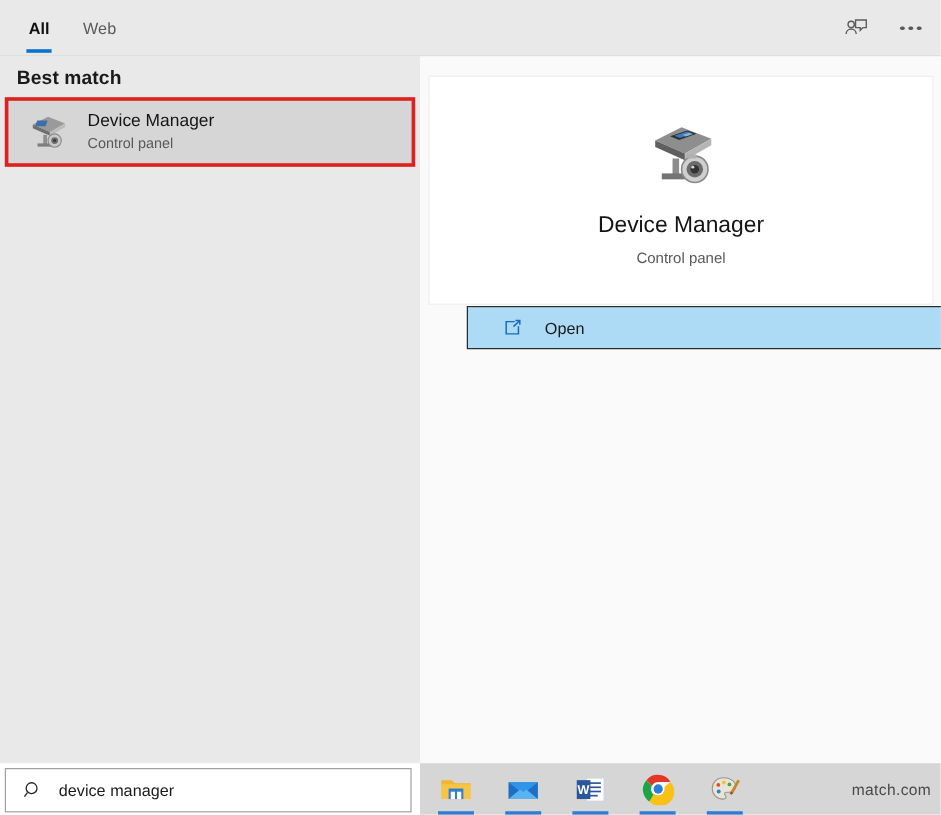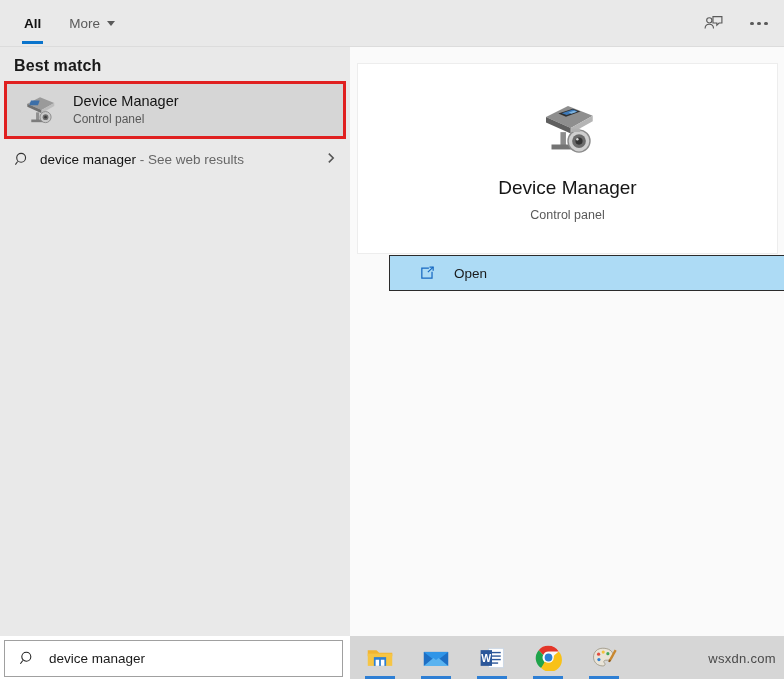--- a/index.html
+++ b/index.html
@@ -117,22 +117,21 @@
 <body>
 
 <div id="root">
 
   <div class="header">
     <div class="tabs">
       <div class="tab active">
         <span>All</span>
       </div>
       <div class="tab">
-        <span>More</span>
-        <span class="caret"></span>
+        <span>Web</span>
       </div>
     </div>
     <div class="header-actions">
       <div class="hicon">
         <svg viewBox="0 0 24 24" width="21" height="21" fill="none" stroke="#5a5a5a" stroke-width="1.3">
           <circle cx="7.2" cy="8.4" r="3"></circle>
           <path d="M2.4 17.6c0-3 2.2-4.8 4.8-4.8s4.8 1.8 4.8 4.8"></path>
           <path d="M11.4 4.2h10.2v7.2h-3.2l-2.6 2.6v-2.6h-4.4z"></path>
         </svg>
       </div>
@@ -166,36 +165,20 @@
           </svg>
         </div>
         <div class="best-text">
           <div class="best-title">Device Manager</div>
           <div class="best-sub">Control panel</div>
         </div>
       </div>
     </div>
 
 
-    <div class="web-row">
-      <span class="mag">
-        <svg viewBox="0 0 20 20" width="17" height="17" fill="none" stroke="#333" stroke-width="1.3">
-          <circle cx="8.4" cy="8" r="5.2"></circle>
-          <line x1="4.3" y1="12.3" x2="1.6" y2="16"></line>
-        </svg>
-      </span>
-      <span class="web-label">
-        <span>device manager</span><span class="muted"> - See web results</span>
-      </span>
-      <span class="chev">
-        <svg viewBox="0 0 16 16" width="14" height="14" fill="none" stroke="#555" stroke-width="1.8">
-          <polyline points="5.5,3 10.5,8 5.5,13"></polyline>
-        </svg>
-      </span>
-    </div>
   </div>
 
   <div class="right-pane">
     <div class="preview-card">
       <div class="preview-icon">
         <svg viewBox="0 0 48 48" width="78" height="66">
           <polygon points="8,16 24,8 42,15 26,24" fill="#8e8e8e"></polygon>
           <polygon points="8,16 26,24 26,28 8,20" fill="#5f5f5f"></polygon>
           <polygon points="26,24 42,15 42,19 26,28" fill="#b5b5b5"></polygon>
           <g transform="translate(0,0)">
@@ -295,17 +278,17 @@
           <circle cx="9" cy="12" r="1.9" fill="#e34b3f"></circle>
           <circle cx="14.5" cy="9.6" r="1.9" fill="#f2c23b"></circle>
           <circle cx="20" cy="11.5" r="1.9" fill="#3fa75a"></circle>
           <circle cx="9.4" cy="18.5" r="1.9" fill="#2f7fd0"></circle>
           <path d="M21 19l7-12.4 2.4 1.4L23.4 20.4z" fill="#c8872f"></path>
           <path d="M20.2 20.6l1.4-2.2 2.2 1.3-1.5 2z" fill="#8e5a1e"></path>
         </svg>
         <span class="bar"></span>
       </div>
 
-      <div class="watermark">wsxdn.com</div>
+      <div class="watermark">match.com</div>
     </div>
   </div>
 
 </div>
 
 </body></html>

